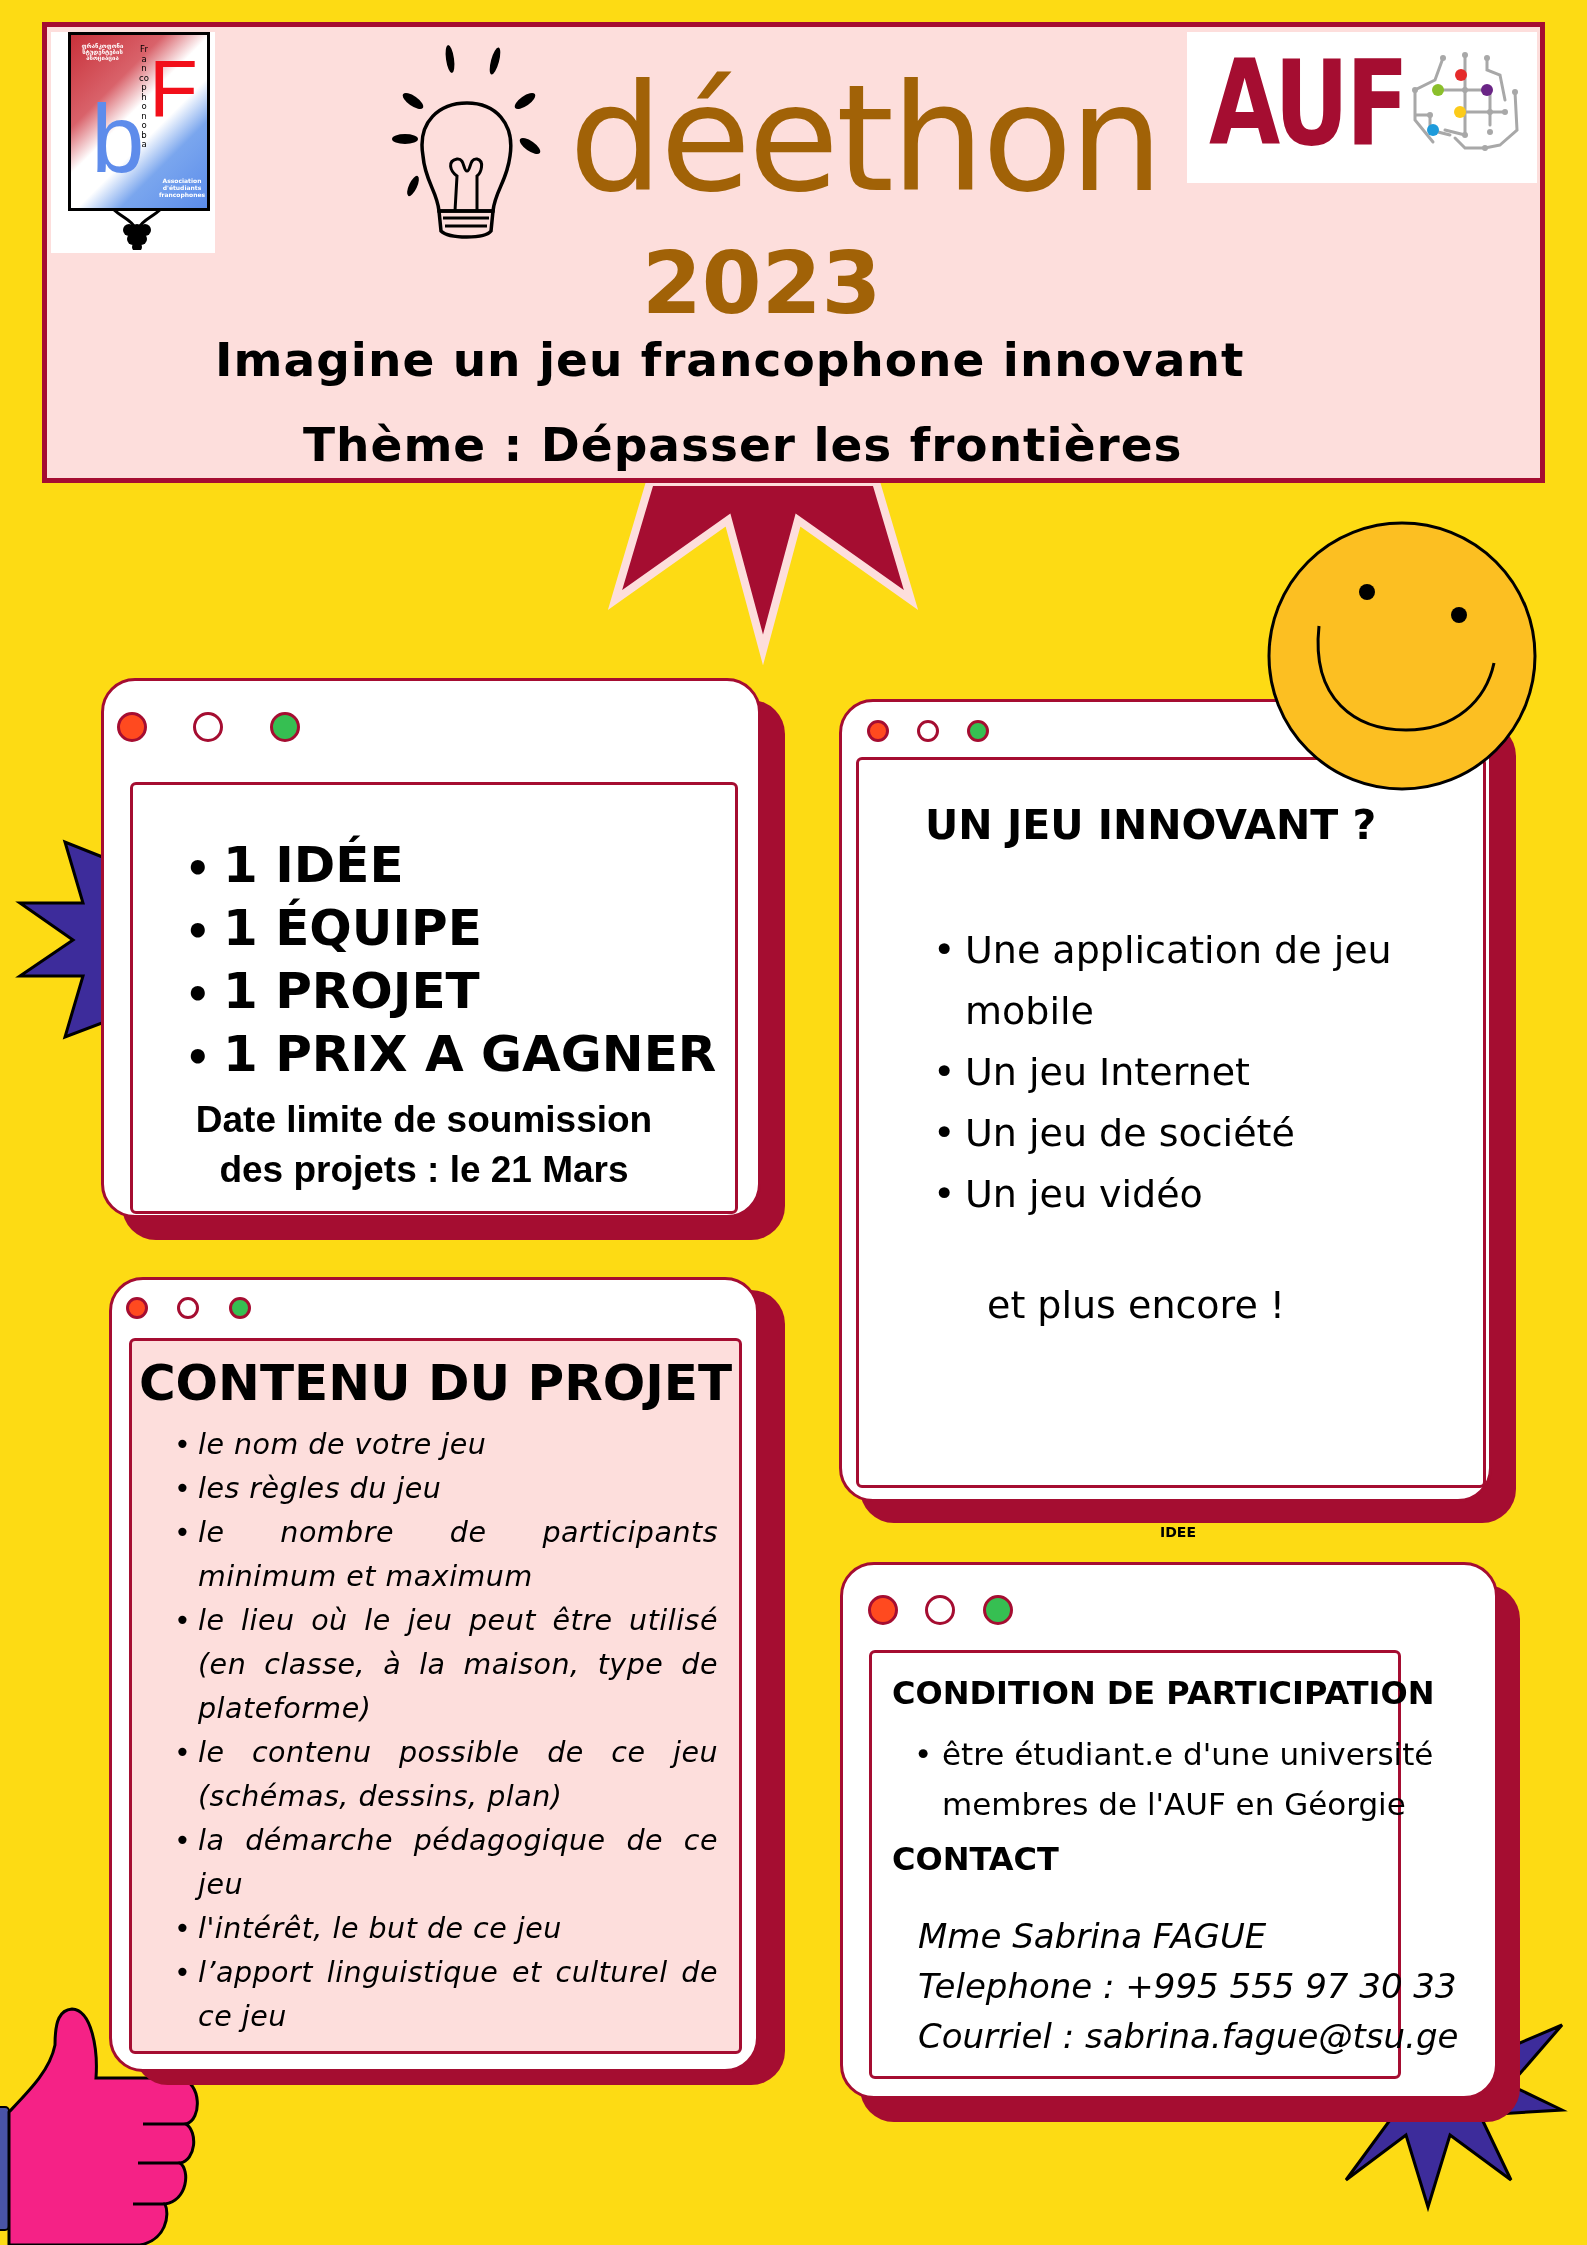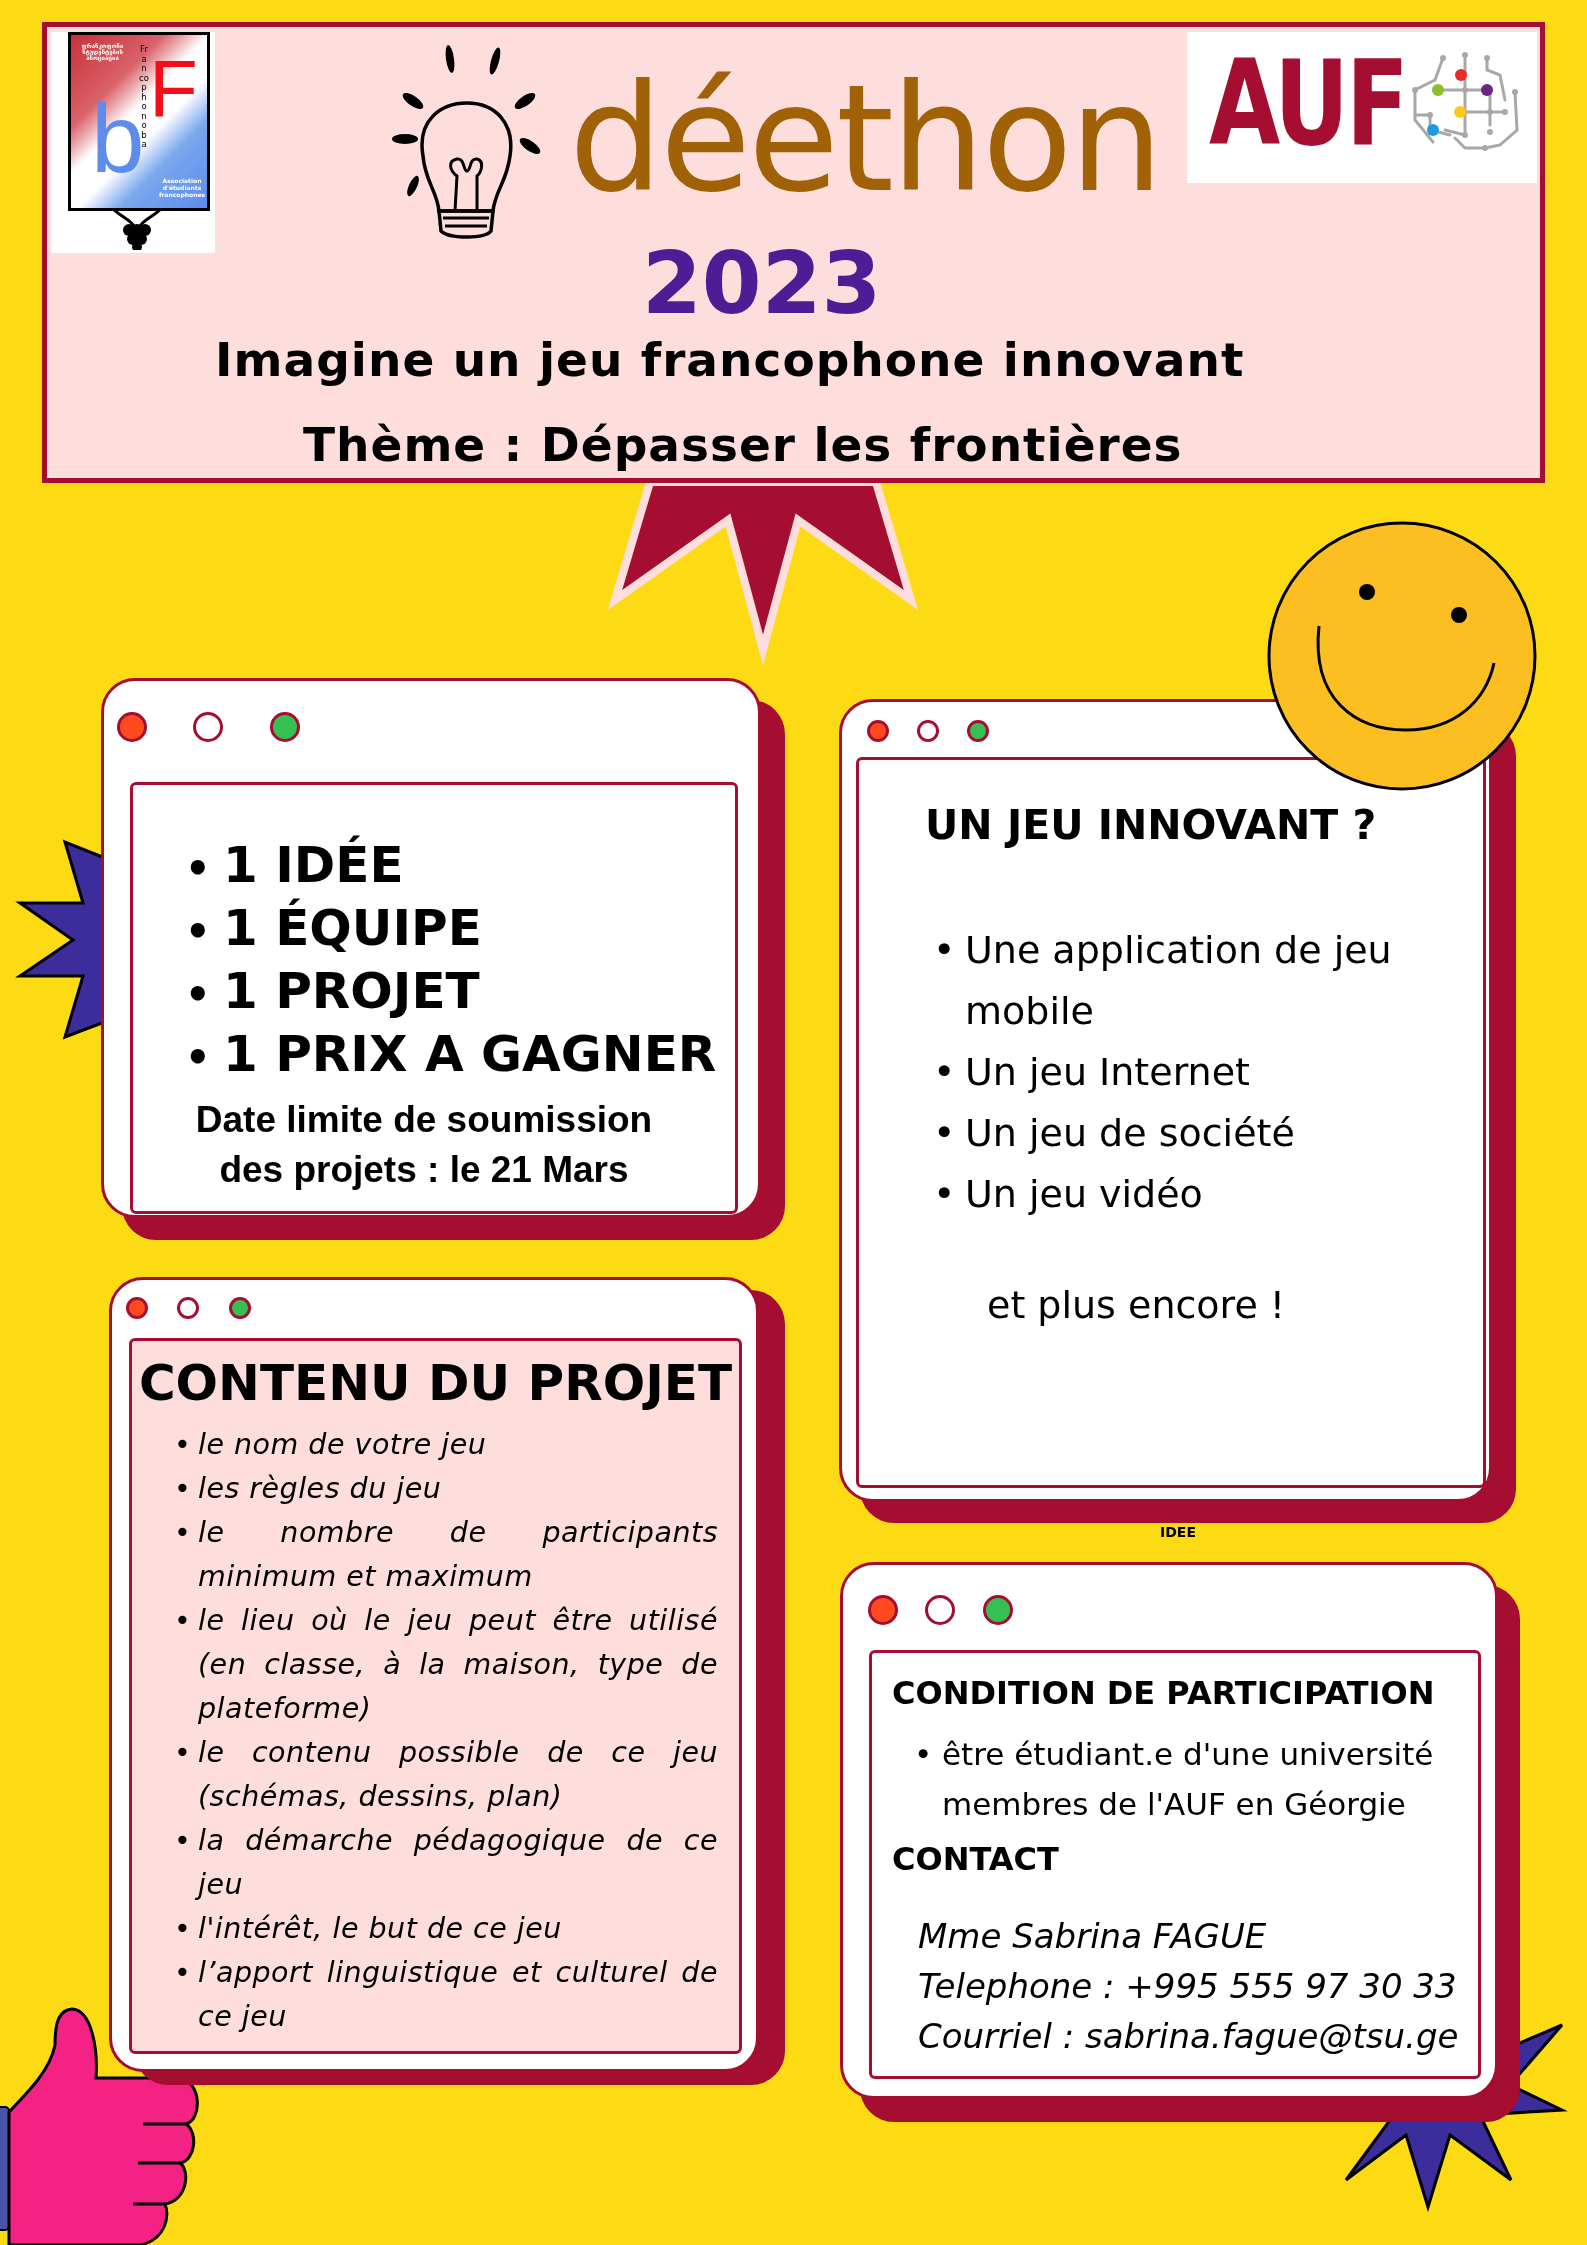--- a/index.html
+++ b/index.html
@@ -61,21 +61,21 @@
   .logo-right .globe { position: absolute; left: 218px; top: 18px; }
 
   .bulb { position: absolute; left: 318px; top: 4px; }
   .title-word {
     position: absolute; left: 522px; top: 38px;
     font-family: "DejaVu Sans", sans-serif; font-weight: normal; font-size: 148px; line-height: 148px;
     letter-spacing: -3px; color: #a16207;
   }
   .year {
     position: absolute; left: 595px; top: 210px;
-    font-family: "DejaVu Sans", sans-serif; font-weight: bold; font-size: 86px; line-height: 92px; color: #4c1d95;
+    font-family: "DejaVu Sans", sans-serif; font-weight: bold; font-size: 86px; line-height: 92px; color: #a16207;
   }
   .subtitle {
     position: absolute; left: 168px; top: 305px;
     font-family: "DejaVu Sans", sans-serif; font-weight: bold; font-size: 47px; line-height: 56px;
     letter-spacing: 1px; white-space: nowrap;
   }
   .theme {
     position: absolute; left: 256px; top: 390px;
     font-family: "DejaVu Sans", sans-serif; font-weight: bold; font-size: 47px; line-height: 56px;
     letter-spacing: 1px; white-space: nowrap;
@@ -311,21 +311,21 @@
       <li>l’apport linguistique et culturel de ce jeu</li>
     </ul>
   </div>
 </div>
 
 <div class="card-shadow" style="left:860px;top:1585px;width:660px;height:537px;"></div>
 <div class="card" style="left:840px;top:1562px;width:658px;height:537px;">
   <span class="dot red" style="left:25px;top:30px;width:30px;height:30px;"></span>
   <span class="dot white" style="left:82px;top:30px;width:30px;height:30px;"></span>
   <span class="dot green" style="left:140px;top:30px;width:30px;height:30px;"></span>
-  <div class="inner" style="left:26px;top:85px;width:612px;height:429px;">
+  <div class="inner" style="left:26px;top:85px;width:532px;height:429px;">
     <div class="c4-h" style="top:20px;">CONDITION DE PARTICIPATION</div>
     <div class="c4-cond">être étudiant.e d'une université membres de l'AUF en Géorgie</div>
     <div class="c4-h" style="top:186px;">CONTACT</div>
     <div class="c4-contact">
       <div>Mme Sabrina FAGUE</div>
       <div>Telephone : +995 555 97 30 33</div>
       <div>Courriel : sabrina.fague@tsu.ge</div>
     </div>
   </div>
 </div>

